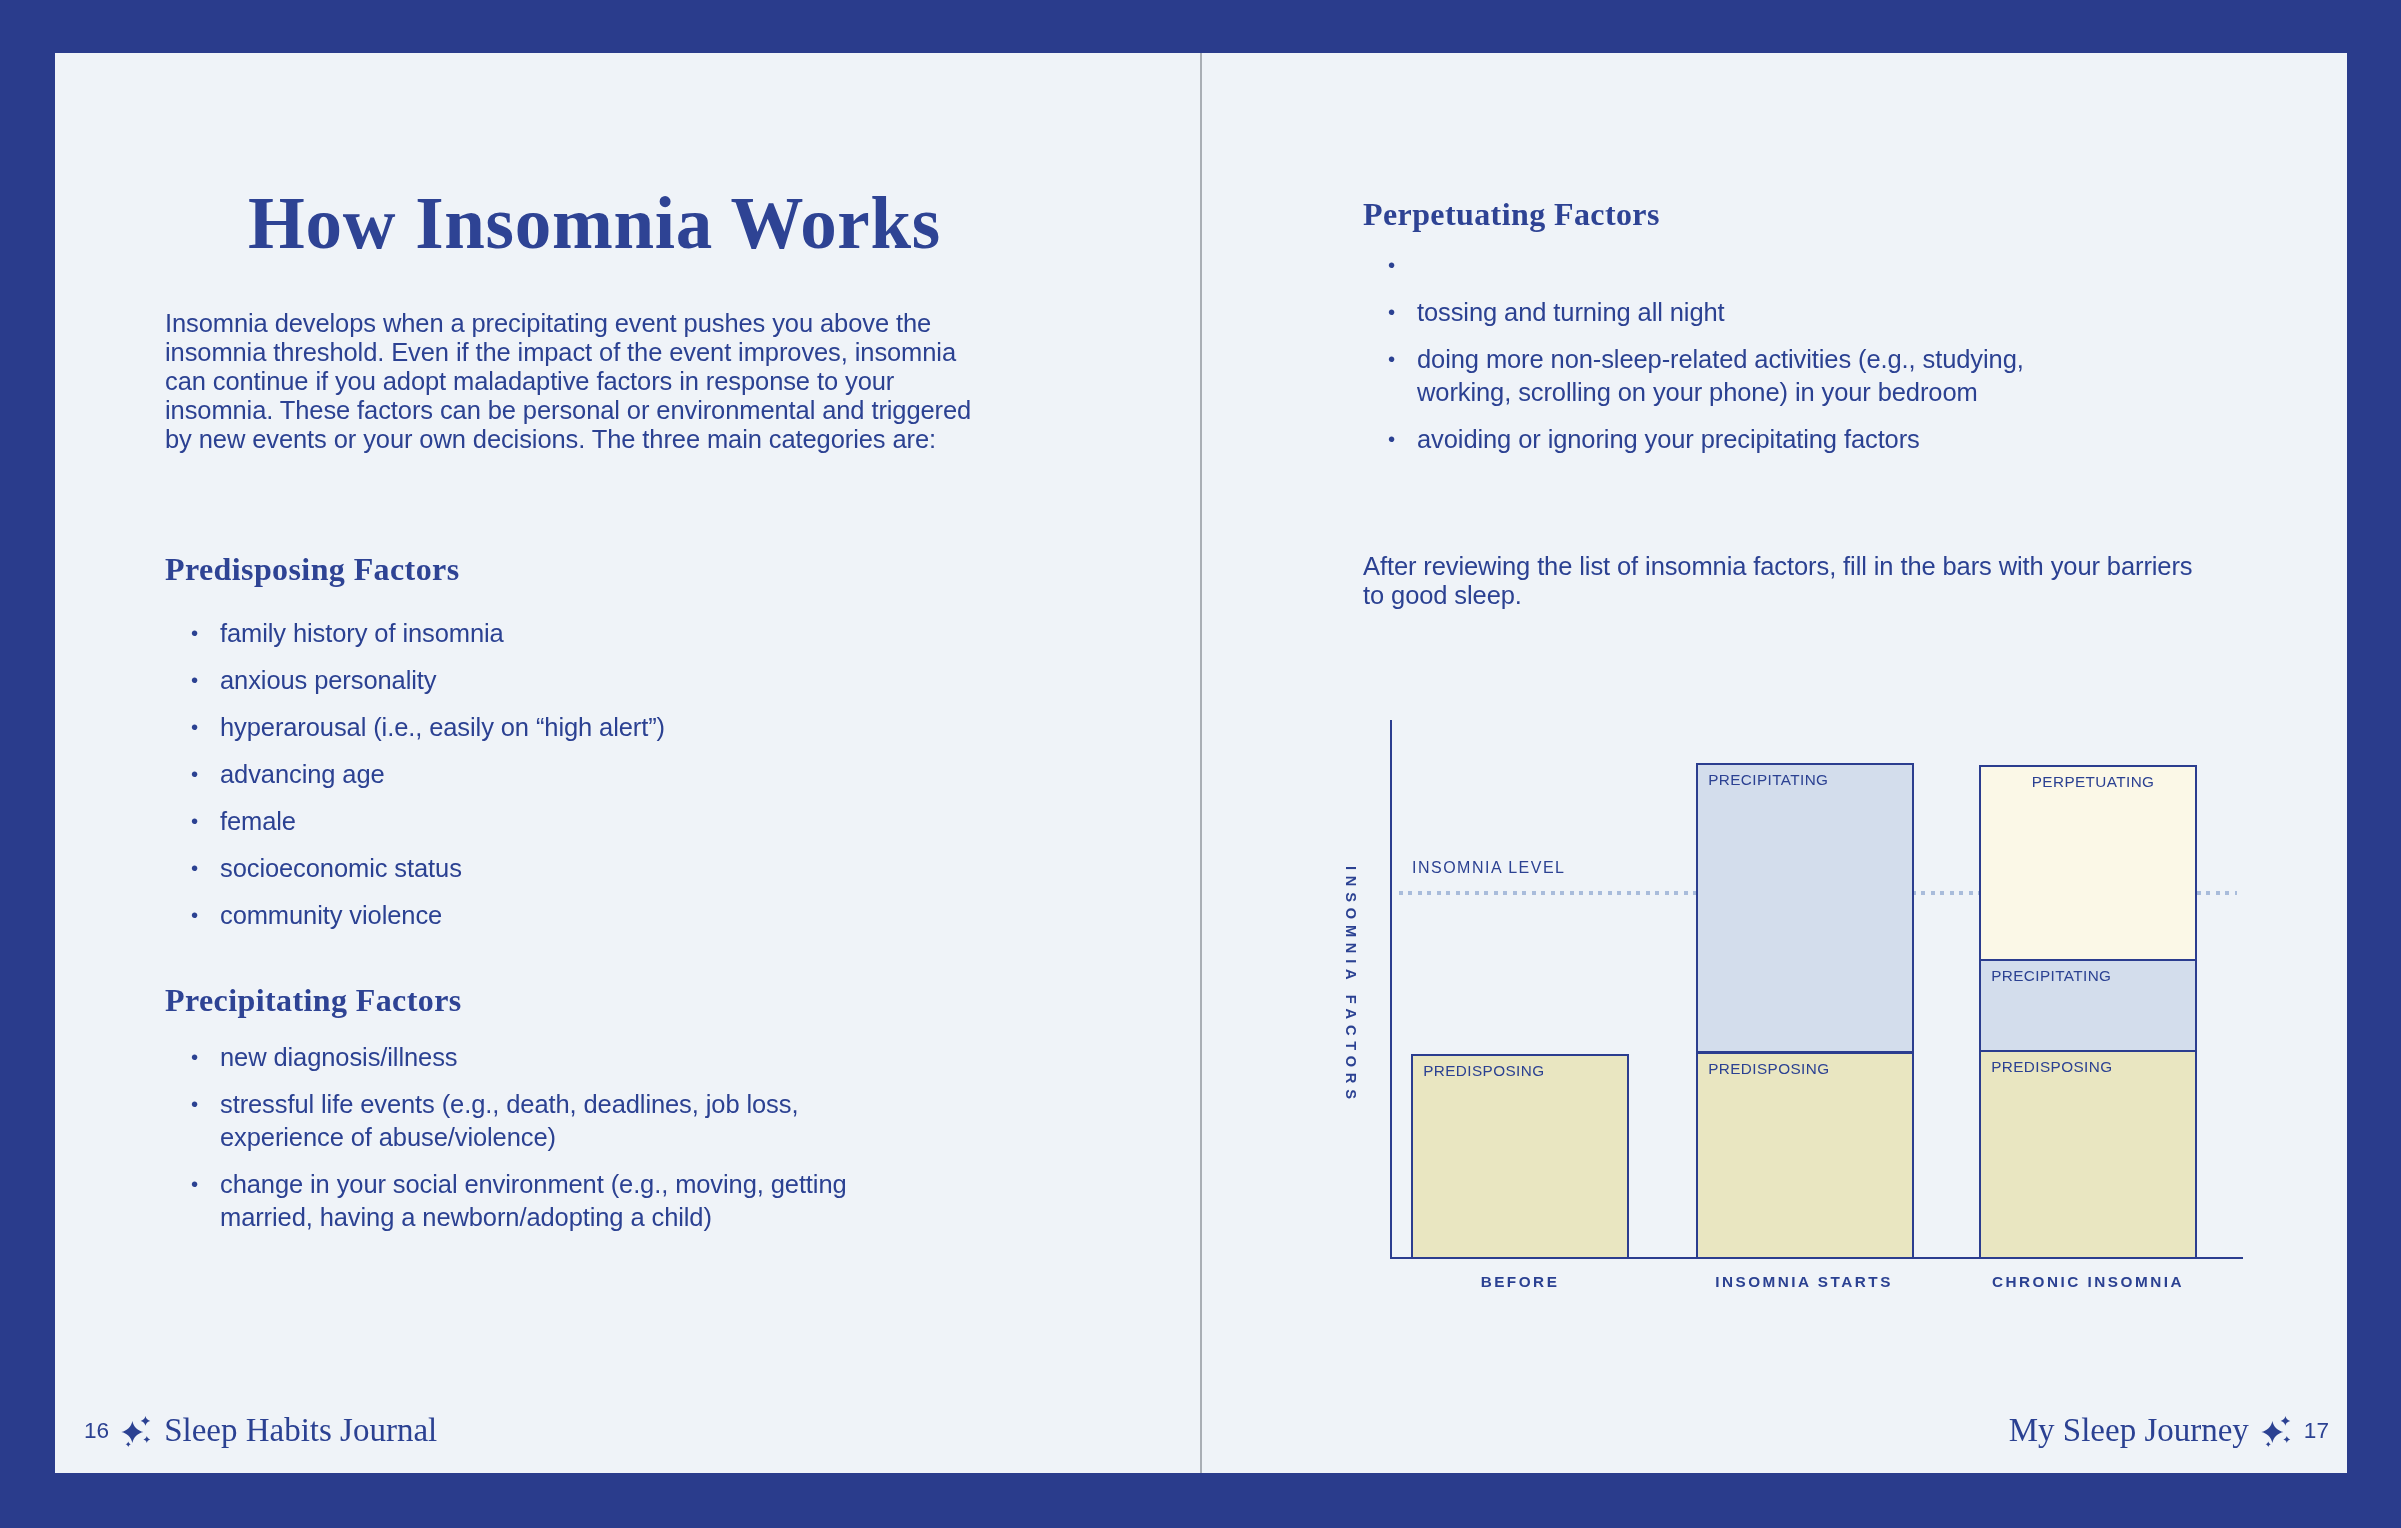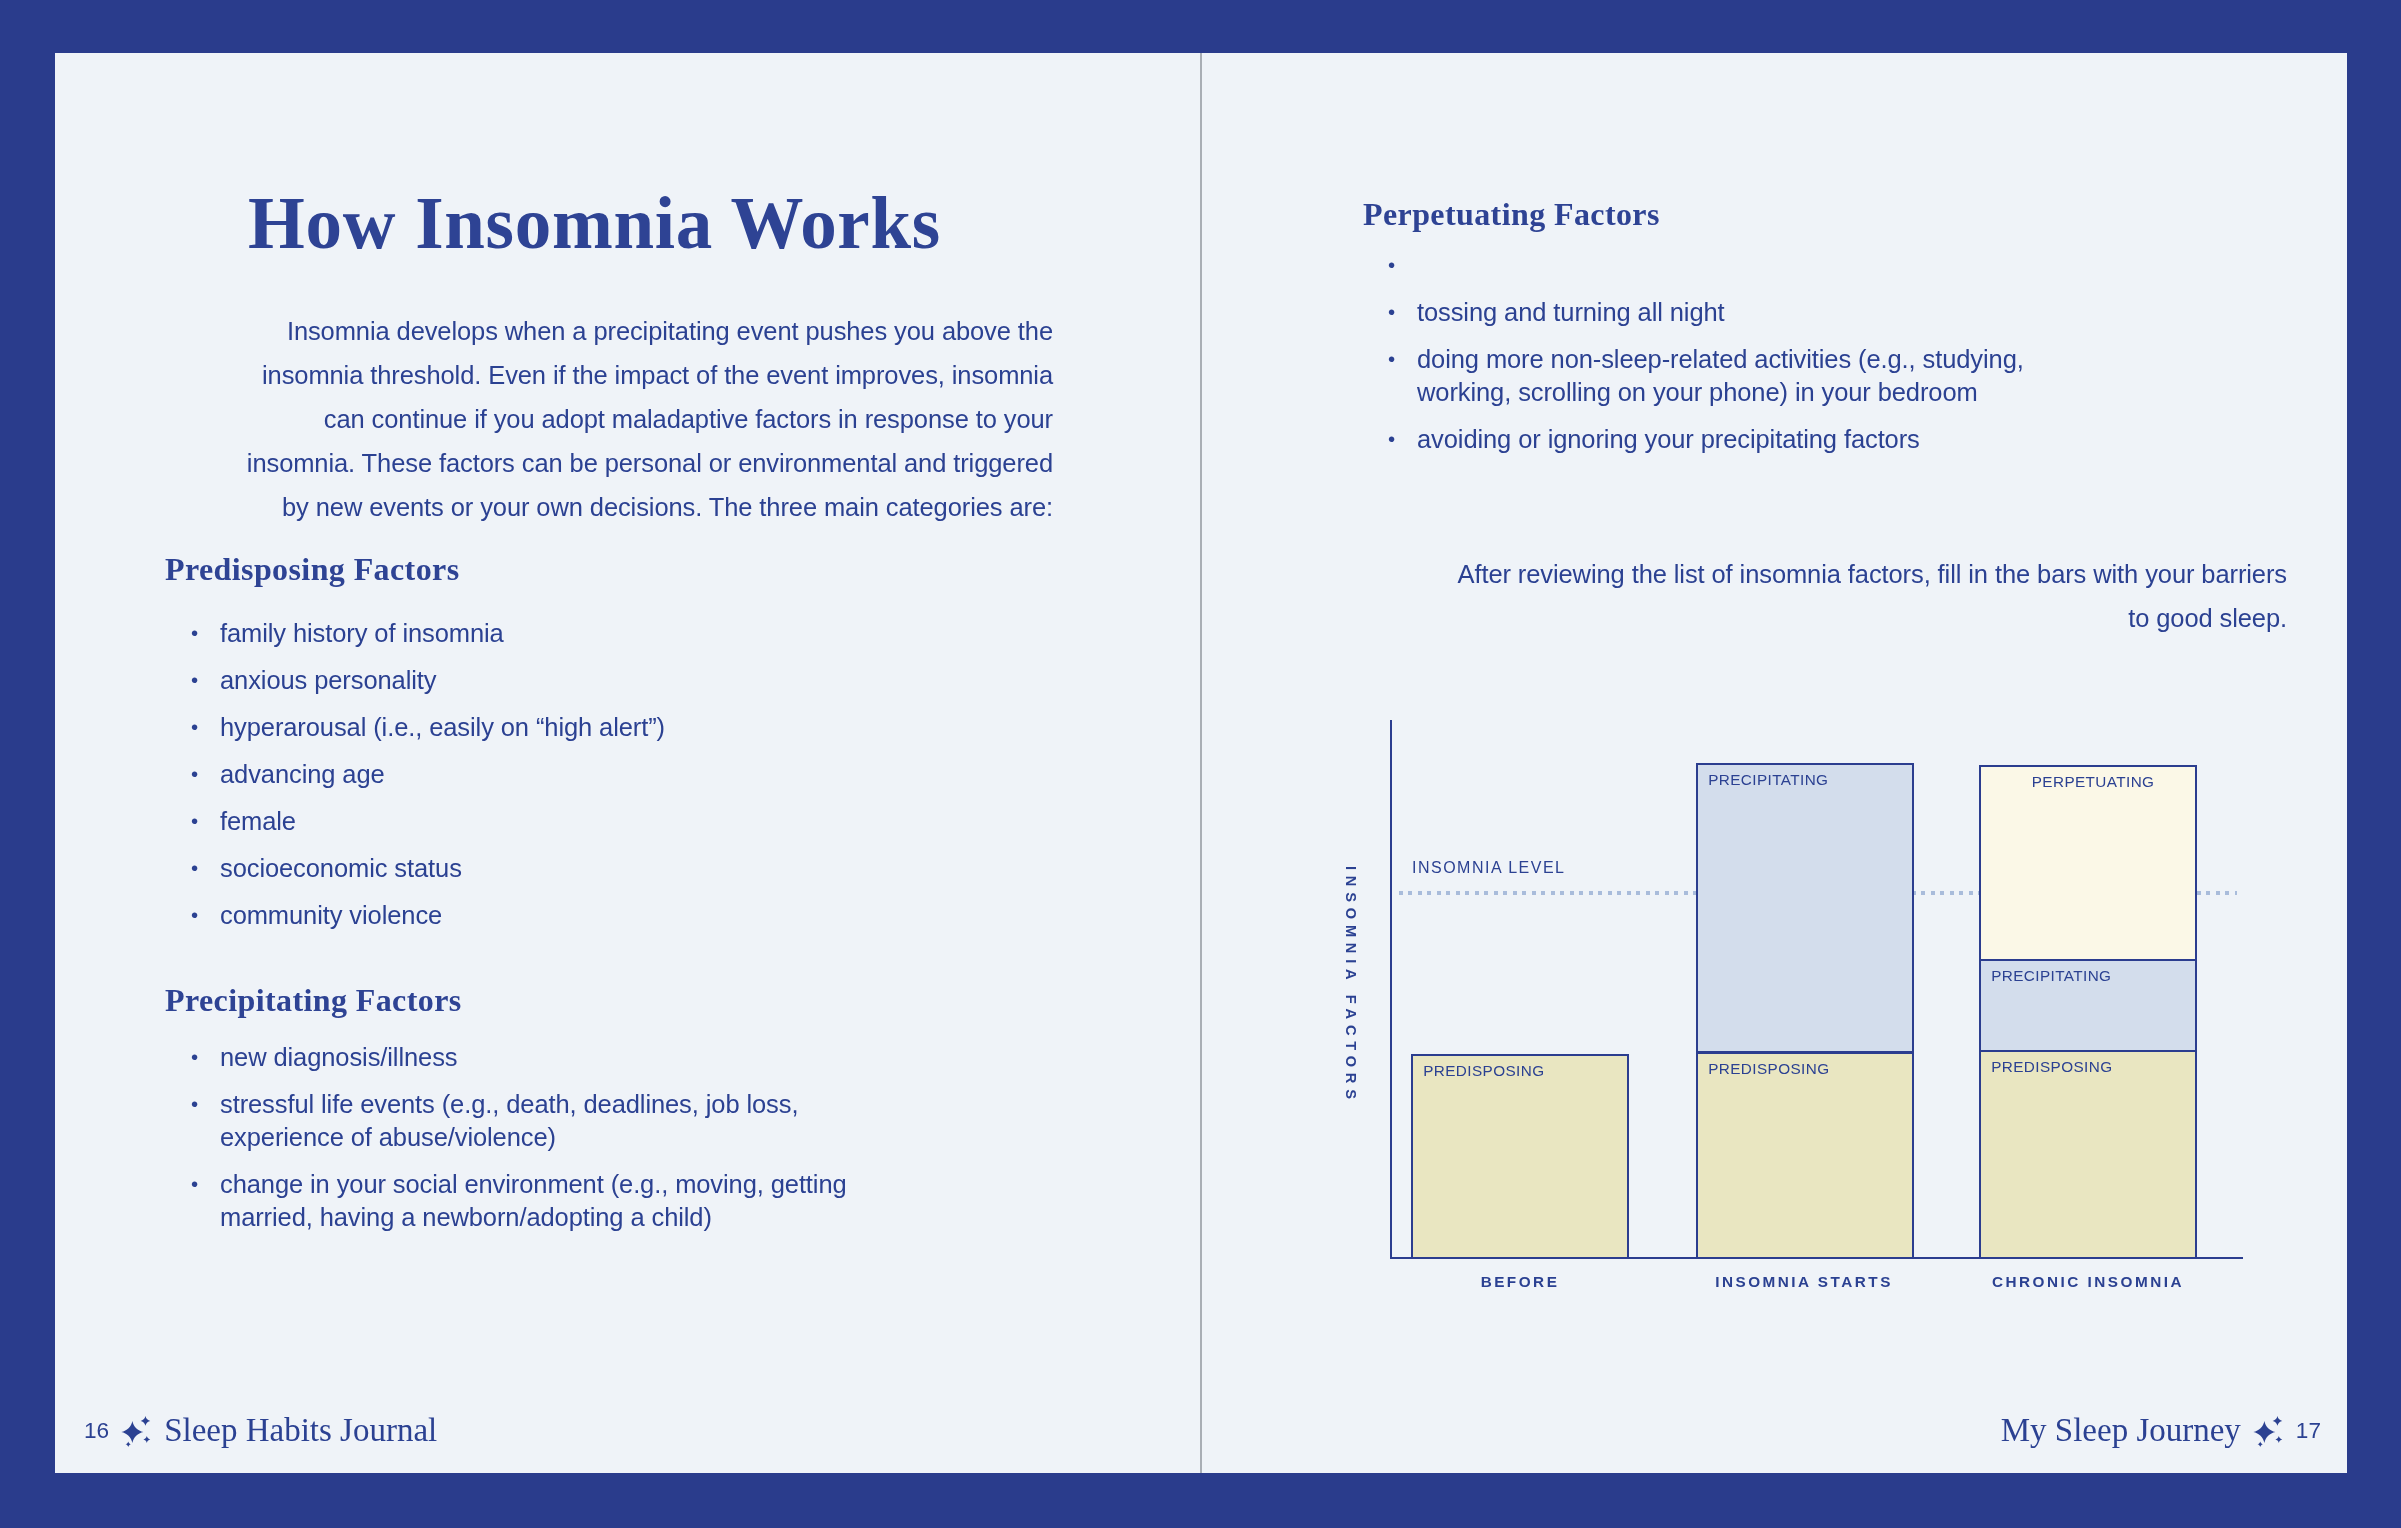--- a/index.html
+++ b/index.html
@@ -1,39 +1,39 @@
 <!DOCTYPE html>
 <html style="font-size:11.6px"><head>
 <meta charset="utf-8">
 <style>
   html,body{margin:0;padding:0;width:2401px;height:1528px;}
   body{position:relative;background:#2a3c8c;font-family:"Liberation Sans","DejaVu Sans",sans-serif;color:#2b4192;overflow:hidden;}
   .page-bg{position:absolute;left:55px;top:53px;width:2292px;height:1420px;background:#eff3f8;}
   .divider{position:absolute;left:1200px;top:53px;width:1.5px;height:1420px;background:#a9aeb5;}
   .abs{position:absolute;}
   .title{left:165px;top:182px;width:859px;text-align:center;font-family:"Liberation Serif","DejaVu Serif",serif;font-weight:700;font-size:73px;color:#2e4394;letter-spacing:0.7px;}
-  .para{font-size:25.5px;line-height:44px;white-space:pre-line;letter-spacing:-0.1px;text-align:right;}
+  .para{font-size:25.5px;line-height:29px;white-space:pre-line;letter-spacing:-0.1px;}
   .intro{left:165px;top:309px;width:888px;}
   .instruction{left:1363px;top:552px;width:924px;}
   .sec-heading{font-family:"Liberation Serif","DejaVu Serif",serif;font-weight:700;font-size:32px;color:#2e4394;letter-spacing:0.4px;margin-top:12px;}
   .bullets{position:absolute;list-style:none;margin:0;padding:0;display:flex;flex-direction:column;row-gap:14px;}
   .bullets li{display:flex;}
   .dot{width:29px;font-size:20.4px;line-height:33px;flex:0 0 29px;}
   .btext{font-size:25.5px;line-height:33px;white-space:pre-line;letter-spacing:-0.1px;}
   
   .axis{position:absolute;background:#2b3d8f;}
   .threshold{position:absolute;height:3.6px;background:repeating-linear-gradient(90deg,#a9bcdb 0 3.6px,transparent 3.6px 9.5px);}
   .threshold-label{position:absolute;font-size:16px;letter-spacing:1.5px;}
   .ylabel{position:absolute;writing-mode:vertical-rl;text-orientation:mixed;font-weight:700;font-size:14.6px;letter-spacing:5.8px;}
   .seg{position:absolute;border:2.2px solid #2b3d8f;box-sizing:border-box;padding:5.8px 0 0 10.2px;font-size:15.3px;letter-spacing:0.4px;overflow:hidden;}
   .cat{position:absolute;transform:translateX(-50%);font-weight:700;font-size:15.3px;letter-spacing:2.5px;white-space:nowrap;}
   
   .footer{top:1412px;display:flex;align-items:center;gap:11px;}
   .footer-left{left:84px;}
-  .footer-right{right:80px;margin-left:44px;}
+  .footer-right{right:72px;margin-left:44px;}
   .page-num{font-size:22.6px;}
   .footer-title{font-family:Liberation Serif, serif;font-size:33px;}
   .sparkle{width:33px;height:33px;fill:#2b4192;}
 </style>
 </head>
 <body>
 
 <div class="page-bg"></div>
 <div class="divider"></div>
 

